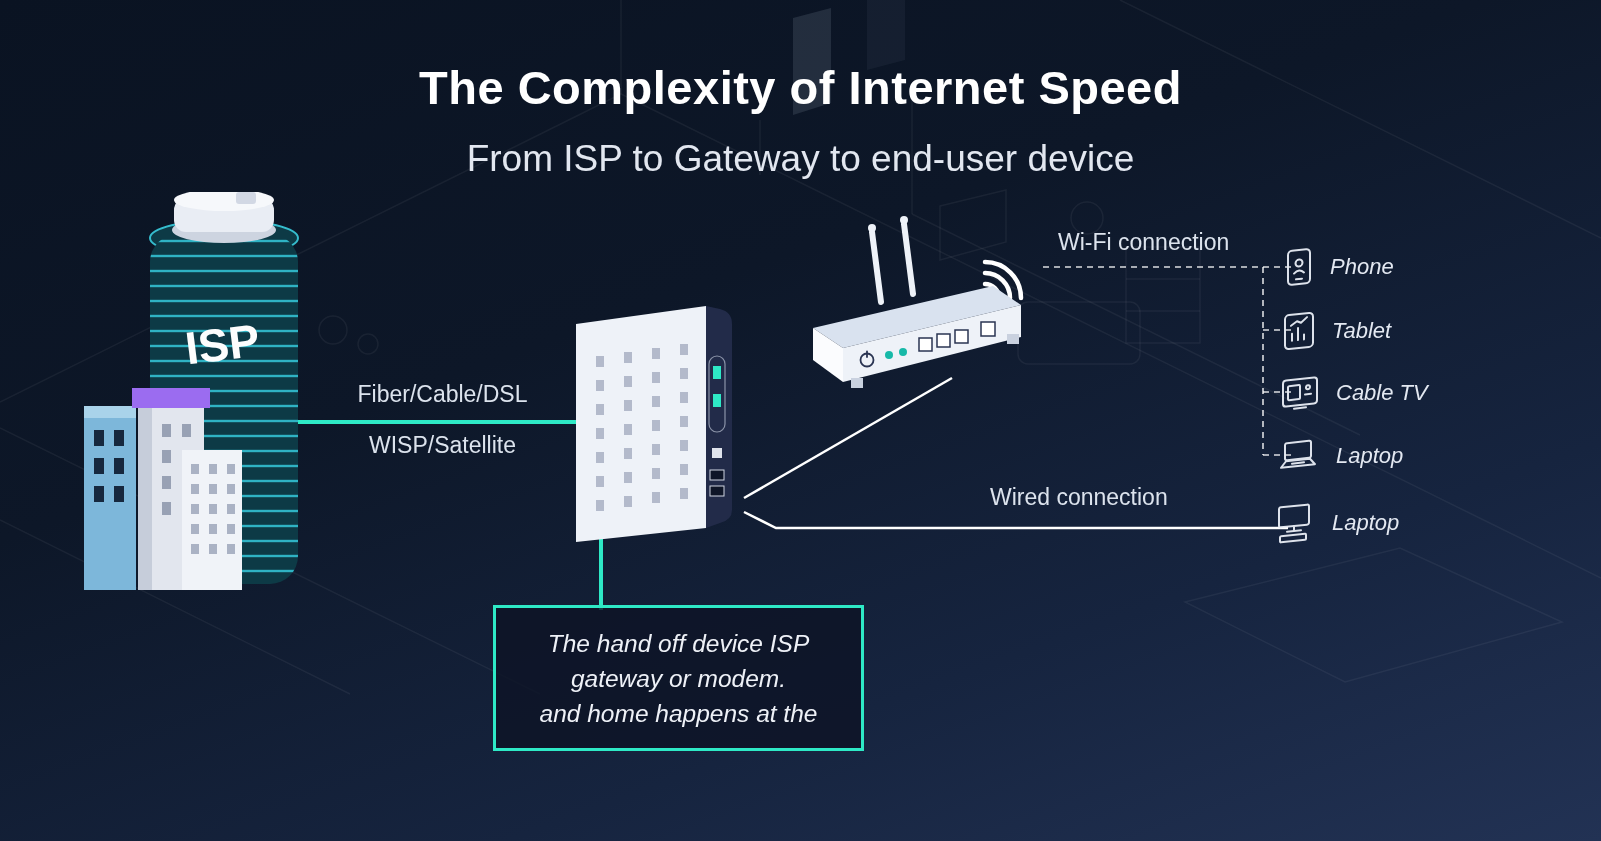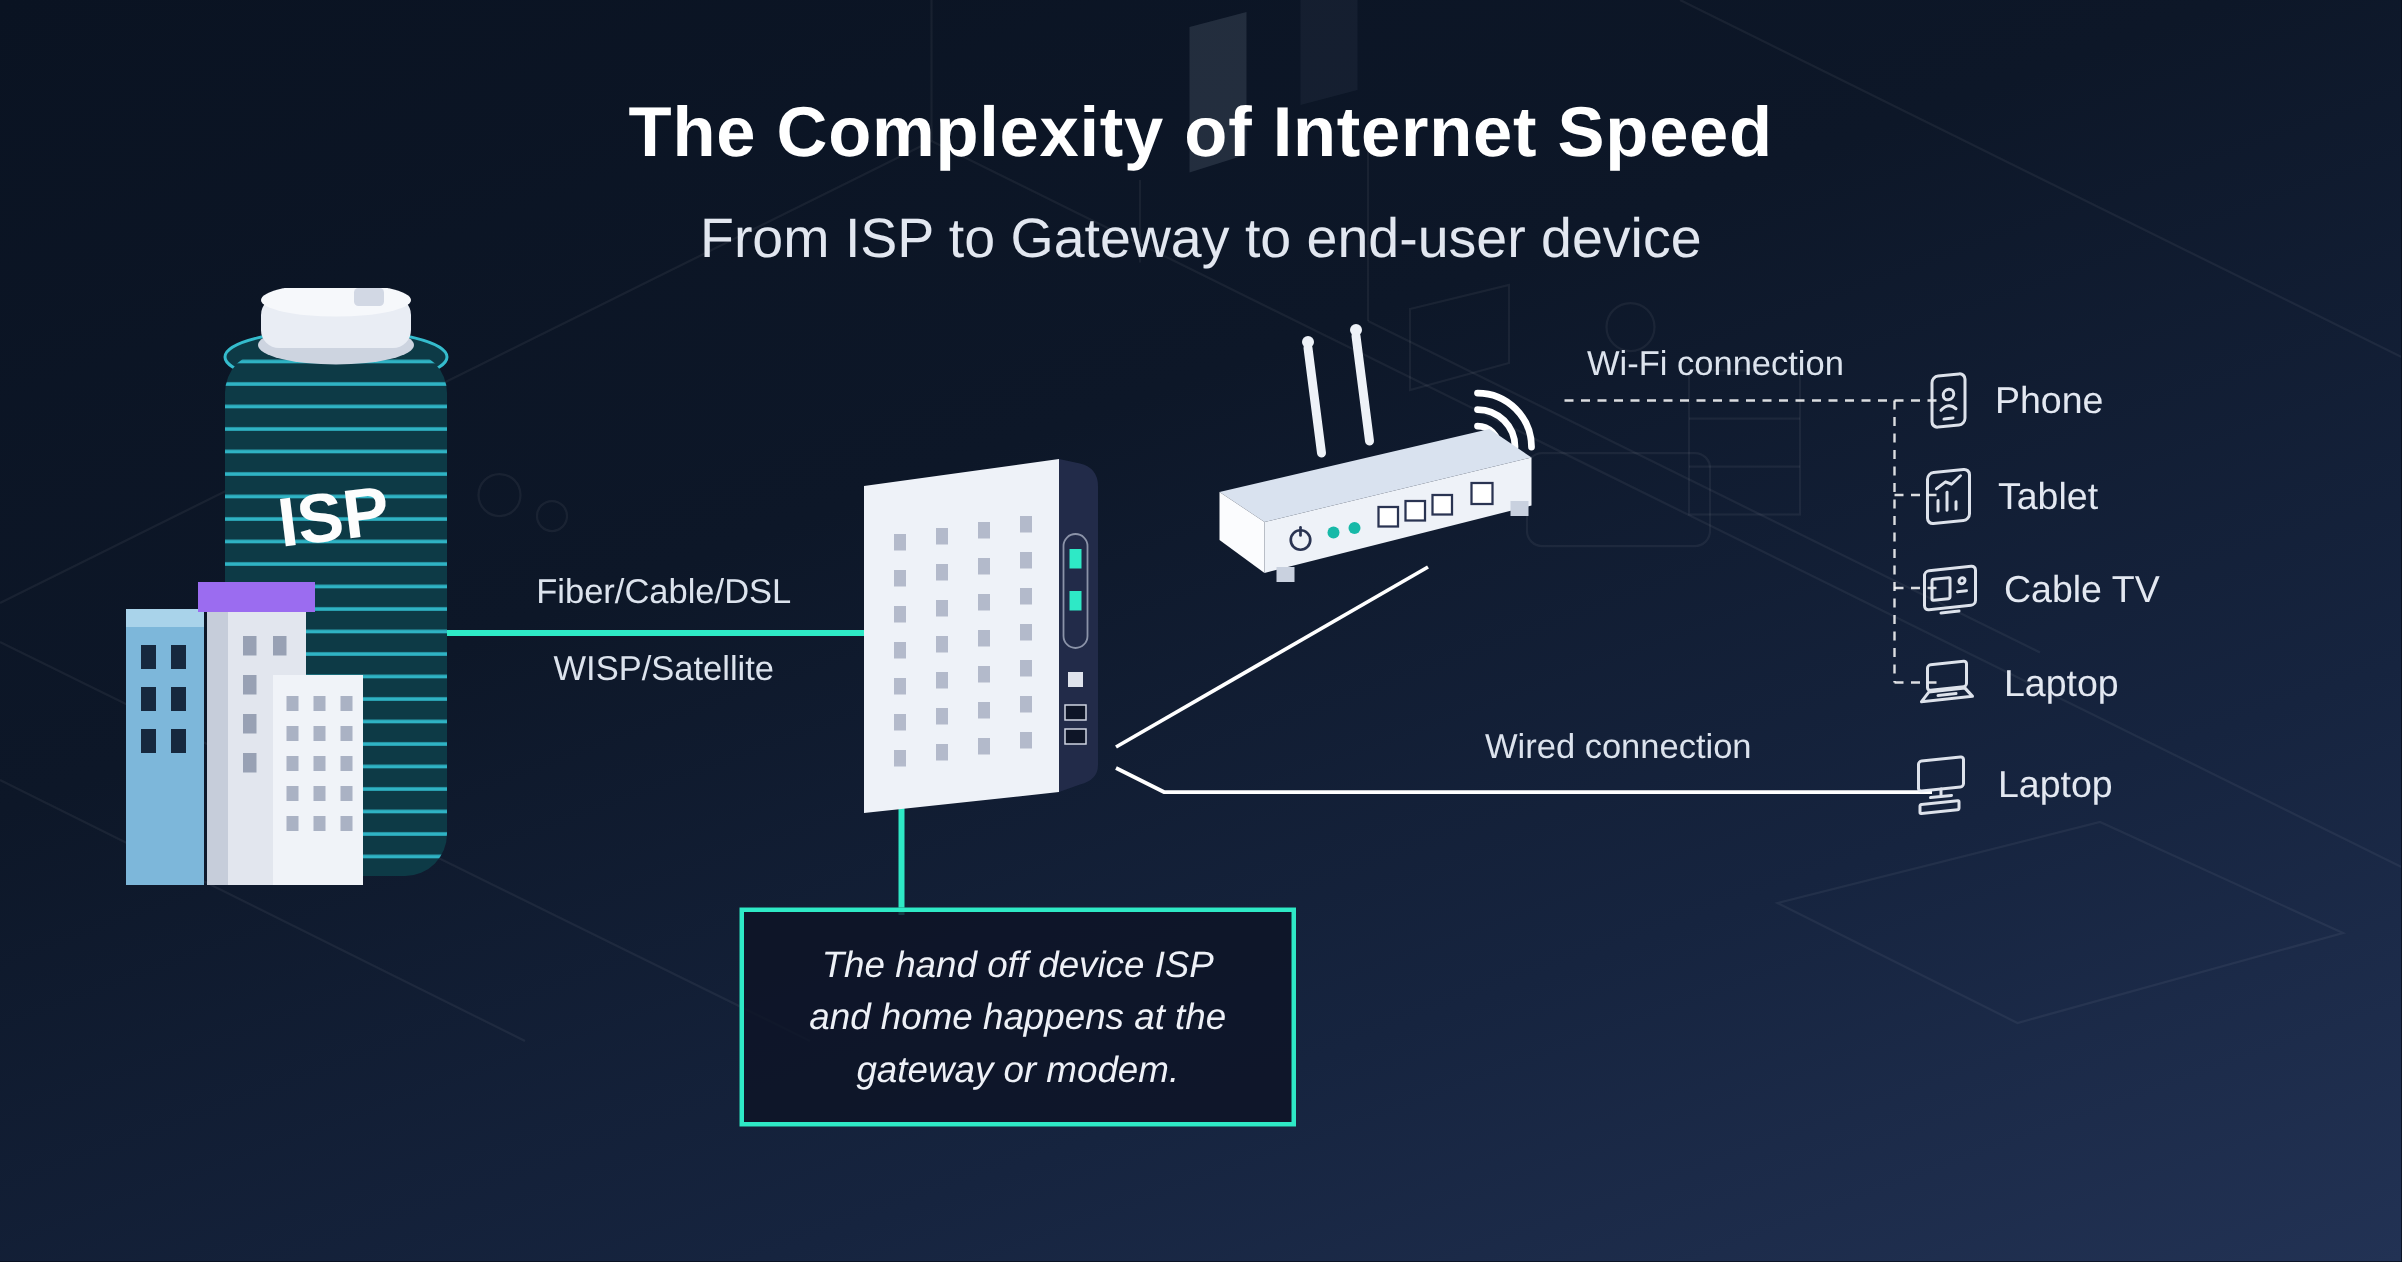--- a/index.html
+++ b/index.html
@@ -19,21 +19,21 @@
     text-align:center; font-size:37px; font-weight:400; color:#e2e7f0;
   }
   .conn-label {
     position:absolute; font-size:23px; color:#dce3ed;
     white-space:nowrap;
   }
   .conn-label.center { text-align:center; }
   .device-row { position:absolute; display:flex; align-items:center; gap:16px; height:46px; }
   .device-icon { display:inline-flex; transform:skewY(-6deg); }
   .device-icon svg { stroke:#e8edf5; stroke-width:2; fill:none; stroke-linecap:round; stroke-linejoin:round; opacity:.95; }
-  .device-label { font-size:25px; color:#e3e8f1;text-align:center; }
+  .device-label { font-style:italic; font-size:22px; color:#e3e8f1;text-align:center; }
   .callout {
     position:absolute; left:493px; top:605px; width:371px; height:146px;
     border:3px solid #2ee9c6; background:rgba(13,20,38,0.82);
     box-sizing:border-box; display:flex; flex-direction:column;
     align-items:center; justify-content:center;
     font-style:italic; font-size:24.5px; line-height:35px; color:#eef1f7;
     text-align:center;
   }
   svg.overlay { position:absolute; left:0; top:0; pointer-events:none; }
 </style>
@@ -293,17 +293,17 @@
         <line x1="22" y1="23" x2="22" y2="27"></line>
         <line x1="15" y1="28" x2="29" y2="28"></line>
         <rect x="8" y="32" width="26" height="6" rx="1"></rect>
       </svg>
     </span>
     <span class="device-label">Laptop</span>
   </div>
 
   <div class="callout">
     <div>The hand off device ISP</div>
+    <div>gateway or modem.</div>
     <div>and home happens at the</div>
-    <div>gateway or modem.</div>
   </div>
 
 </div>
 
 </body></html>

